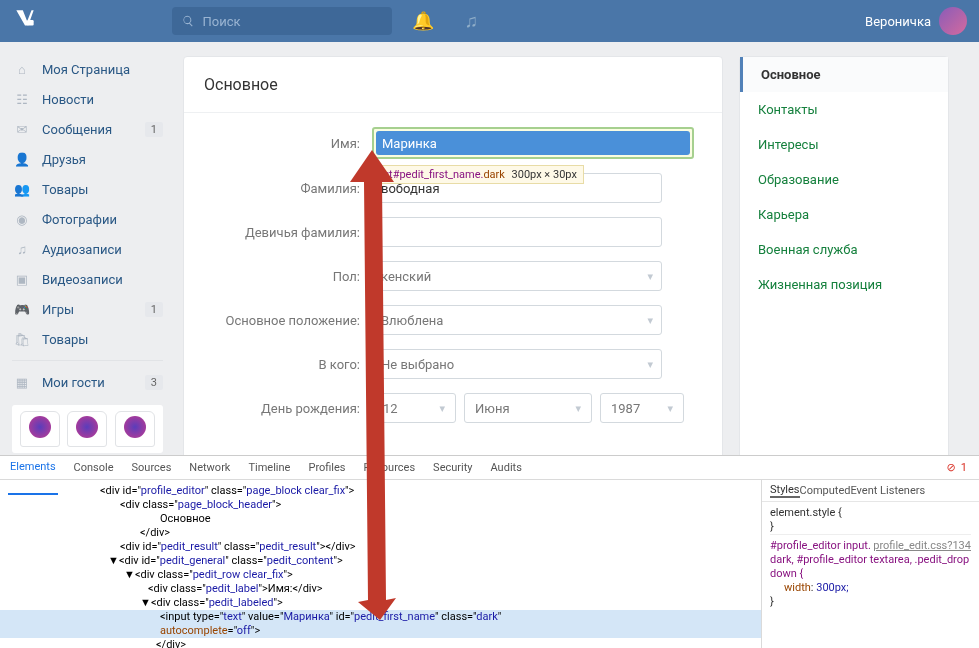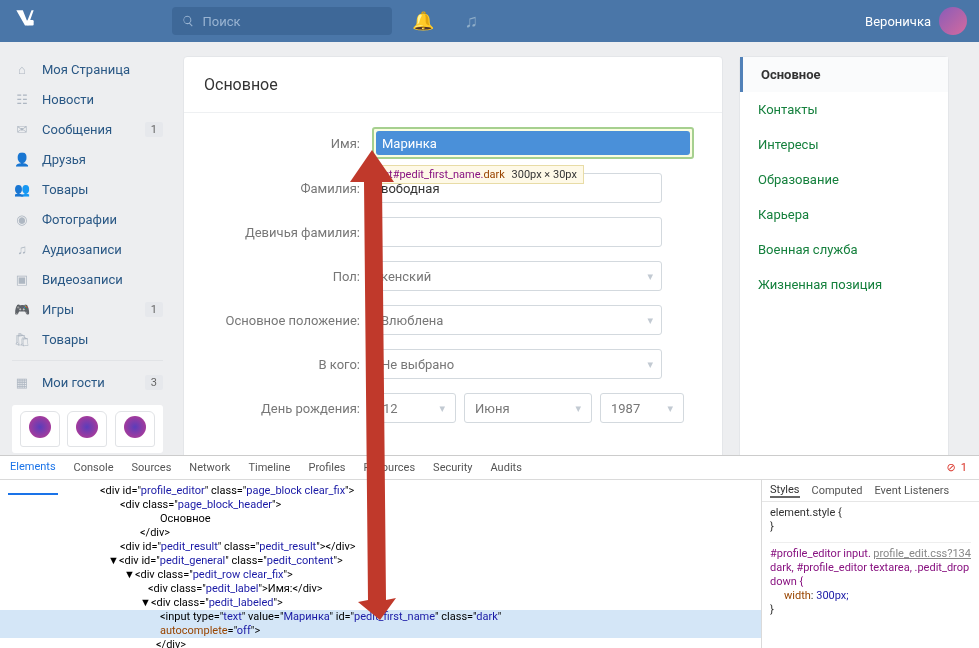--- a/index.html
+++ b/index.html
@@ -49,21 +49,21 @@
 .dev-tabs .on{color:#1a73e8;border-bottom:2px solid #1a73e8}
 .dev-err{margin-left:auto;color:#d93025;display:flex;align-items:center;gap:3px}
 .dev-body{display:flex;height:169px}
 .dom{flex:1;padding:4px 0;overflow:hidden;color:#881280}
 .dl{white-space:pre;padding:0 0 0 4px;line-height:14px}
 .attr{color:#994500}
 .val{color:#1a1aa6}
 .txt{color:#000}
 .hl-row{background:#d4e6f7}
 .styles{width:218px;border-left:1px solid #dadada}
-.st-tabs{display:flex;border-bottom:1px solid #e6e6e6;font-size:11px;color:#555;height:22px;align-items:center;padding:0 8px;gap:12px}
+.st-tabs{display:flex;border-bottom:1px solid #e6e6e6;font-size:11px;color:#555;height:22px;align-items:center;padding:0 8px;}
 .st-tabs .on{color:#333;border-bottom:2px solid #666}
 .filter{border-bottom:1px solid #e6e6e6;padding:4px 8px;color:#999;display:flex;justify-content:space-between}
 .st-body{padding:4px 8px;color:#333;font-size:11px;line-height:14px}
 .css-sel{color:#881280}
 .css-prop{color:#994500}
 .css-val{color:#1a1aa6}
 .css-link{color:#888;text-decoration:underline;float:right}
 .tooltip{position:absolute;background:#fef9e7;border:1px solid #e8dca6;font-family:Menlo,Consolas,monospace;font-size:11px;padding:2px 6px;color:#881280;white-space:nowrap}
 .tooltip .dim{color:#333}
 .arrow1{position:absolute;z-index:50}
@@ -272,21 +272,21 @@
     </div>
     <div class="styles">
       <div class="st-tabs">
           <span class="on">Styles</span>
           <span>Computed</span>
           <span>Event Listeners</span>
         </div>
       <div class="st-body">
         <div>element.style {</div>
         <div>}</div>
-        <div style="border-top:1px solid #eee;margin-top:8px;padding-top:4px">
+        <div style="border-top:1px solid #eee;margin-top:0;padding-top:4px">
             <span class="css-link">profile_edit.css?134</span>
           </div>
         <div class="css-sel" style="word-break:break-all">#profile_editor input.dark, #profile_editor textarea, .pedit_dropdown {</div>
         <div style="padding-left:14px"><span class="css-prop">width</span>: <span class="css-val">300px;</span></div>
         <div>}</div>
       </div>
     </div>
   </div>
 </div>
 

